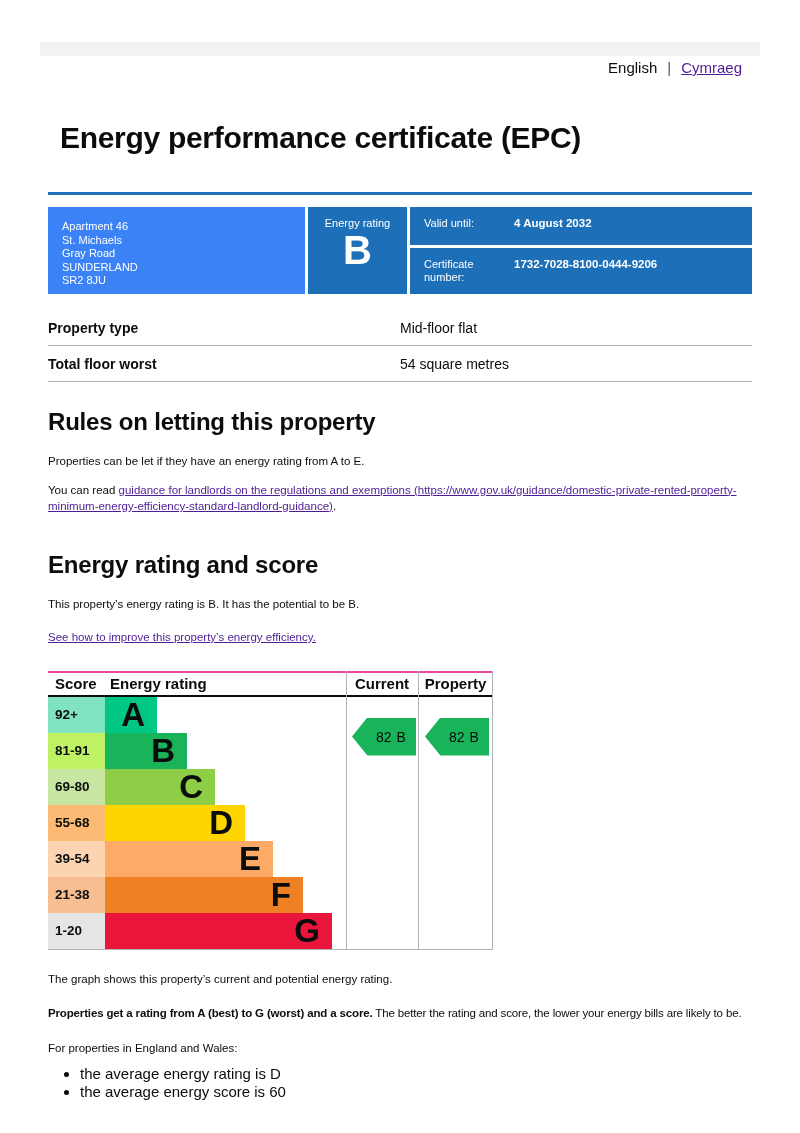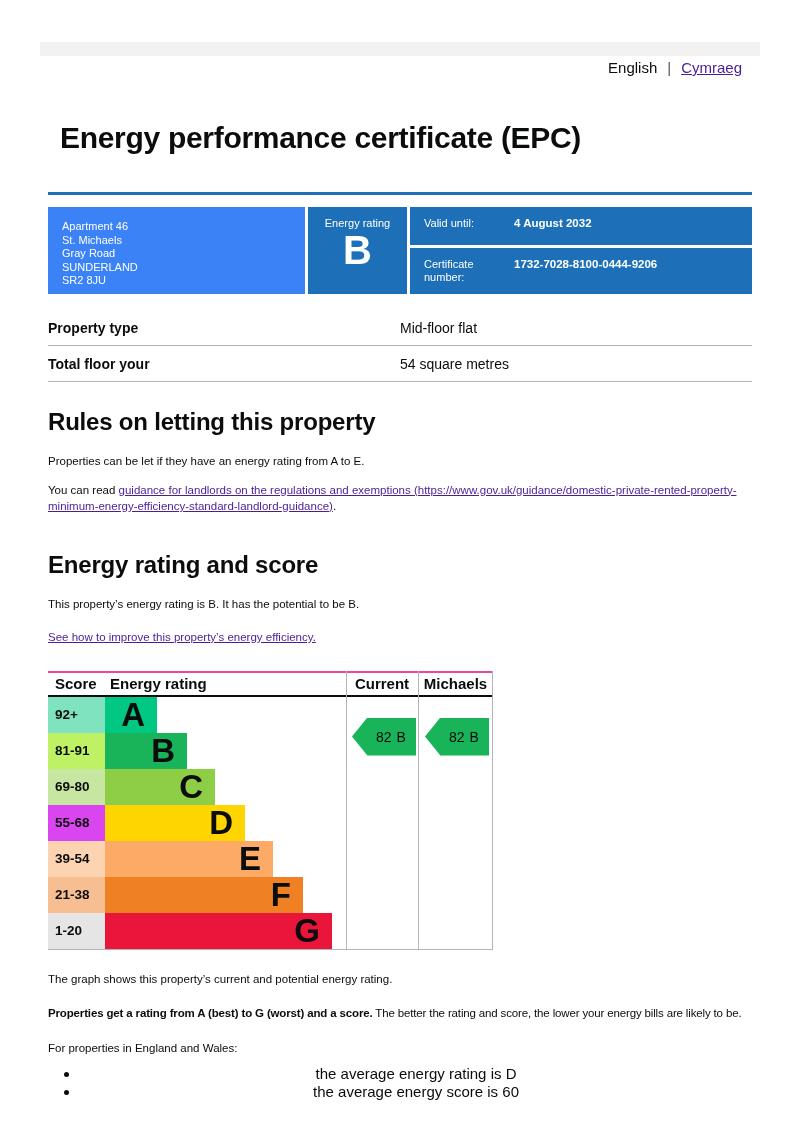--- a/index.html
+++ b/index.html
@@ -52,21 +52,21 @@
   .score-cell { width:57px; flex:0 0 57px; padding-left:7px; font-weight:bold; font-size:13.5px; line-height:36px; }
   .band-bar { font-weight:bold; font-size:33px; line-height:35px; text-align:right; padding-right:12px; color:#0b0c0c; }
   .rating-arrow { position:absolute; top:21px; width:64px; height:38px;
     clip-path:polygon(0 50%, 24% 0, 100% 0, 100% 100%, 24% 100%);
     display:flex; align-items:center; justify-content:center; padding-left:14px;
     font-weight:normal; font-size:14px; gap:5px; }
   .arrow-current { left:304px; }
   .arrow-potential { left:377px; }
 
   ul.avg-list { margin:10px 0 0 32px; font-size:15px; line-height:16.5px; }
-  ul.avg-list li { margin-top:1px;text-align:center; }
+  ul.avg-list li { margin-top:1px; }
 </style>
 </head>
 <body>
 
 <div class="topbar"></div>
 
 <div class="lang-row">
   <span>English</span><span class="lang-sep">|</span><a>Cymraeg</a>
 </div>
 
@@ -99,21 +99,21 @@
       </div>
     </div>
   </div>
 
   <div class="prop-table">
     <div class="prop-row">
       <div class="prop-label">Property type</div>
       <div class="prop-value">Mid-floor flat</div>
     </div>
     <div class="prop-row">
-      <div class="prop-label">Total floor your</div>
+      <div class="prop-label">Total floor worst</div>
       <div class="prop-value">54 square metres</div>
     </div>
   </div>
 
   <h2 class="section-heading">Rules on letting this property</h2>
   <p class="small">Properties can be let if they have an energy rating from A to E.</p>
   <p class="small" style="margin-top:12px;">
     <span>You can read </span><a>guidance for landlords on the regulations and exemptions (https://www.gov.uk/guidance/domestic-private-rented-property-minimum-energy-efficiency-standard-landlord-guidance)</a><span>.</span>
   </p>
 
@@ -124,37 +124,37 @@
   </p>
 
   <div class="chart">
     <div class="chart-vline vline-1"></div>
     <div class="chart-vline vline-2"></div>
     <div class="chart-vline vline-3"></div>
     <div class="chart-header">
       <div class="h-score">Score</div>
       <div class="h-rating">Energy rating</div>
       <div class="h-current">Current</div>
-      <div class="h-potential">Michaels</div>
+      <div class="h-potential">Property</div>
     </div>
     <div class="chart-body">
       <div class="band-row">
         <div class="score-cell" style="background: rgb(128, 227, 192);">92+</div>
         <div class="band-bar" style="background: rgb(0, 199, 129); width: 52px;">A</div>
       </div>
       <div class="band-row">
         <div class="score-cell" style="background: #bef264;">81-91</div>
         <div class="band-bar" style="background: rgb(25, 180, 89); width: 82px;">B</div>
       </div>
       <div class="band-row">
         <div class="score-cell" style="background: rgb(198, 230, 162);">69-80</div>
         <div class="band-bar" style="background: rgb(141, 206, 70); width: 110px;">C</div>
       </div>
       <div class="band-row">
-        <div class="score-cell" style="background: #d946ef;">55-68</div>
+        <div class="score-cell" style="background: #fdba74;">55-68</div>
         <div class="band-bar" style="background: rgb(255, 213, 0); width: 140px;">D</div>
       </div>
       <div class="band-row">
         <div class="score-cell" style="background: rgb(253, 212, 178);">39-54</div>
         <div class="band-bar" style="background: rgb(252, 170, 101); width: 168px;">E</div>
       </div>
       <div class="band-row">
         <div class="score-cell" style="background: rgb(247, 191, 145);">21-38</div>
         <div class="band-bar" style="background: rgb(239, 128, 35); width: 198px;">F</div>
       </div>

